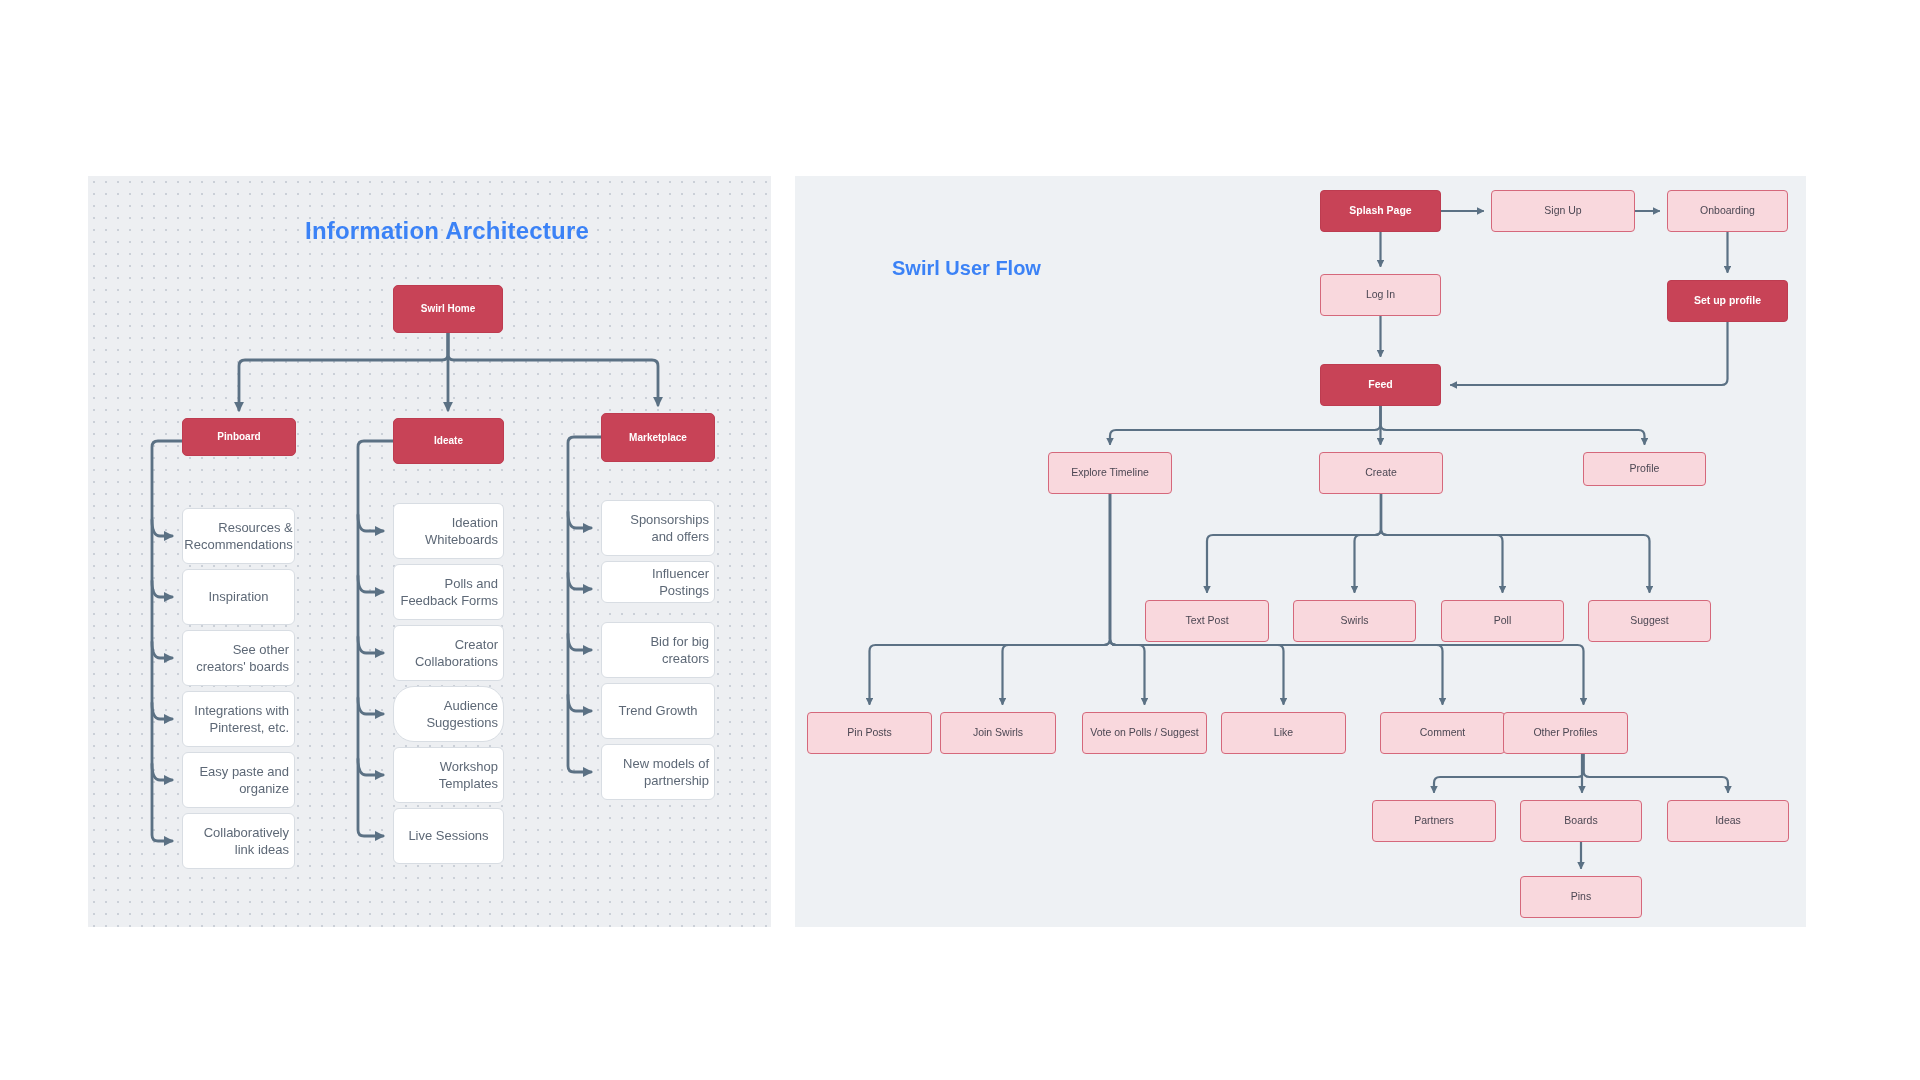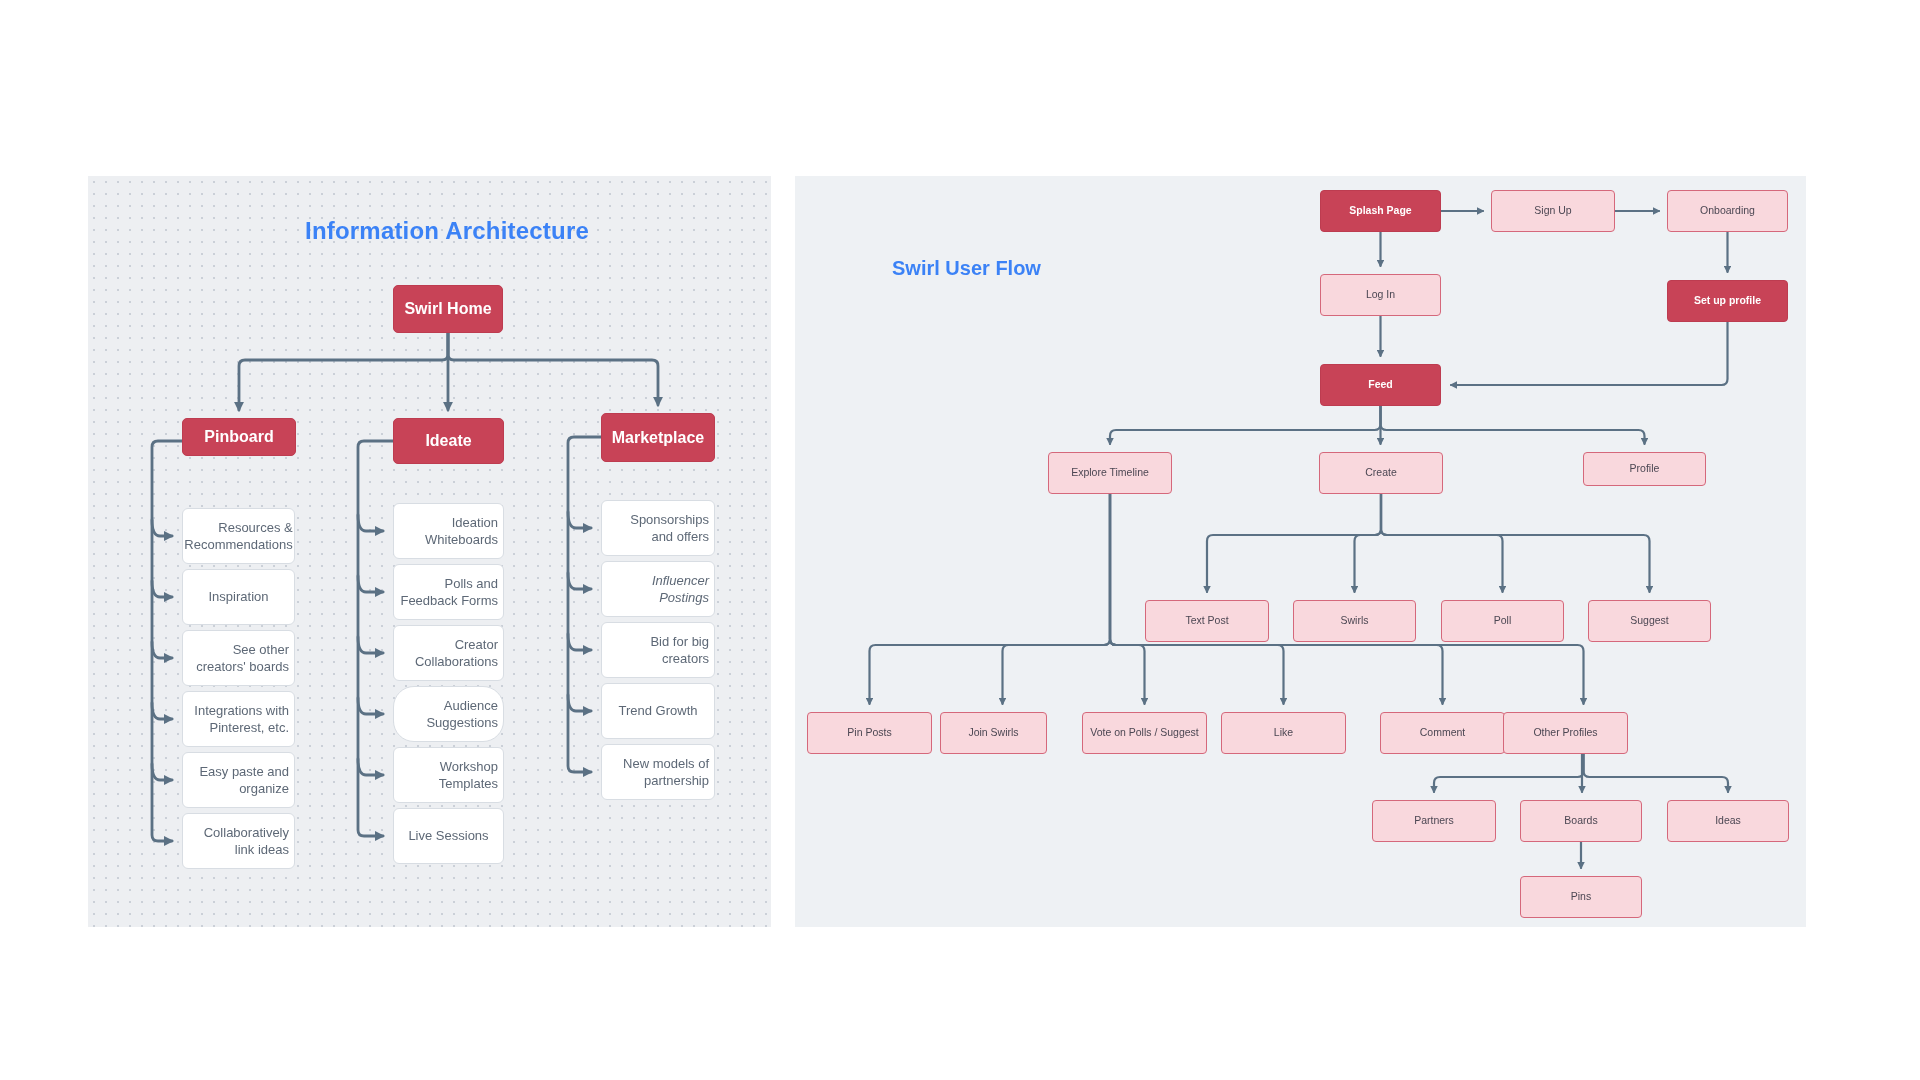--- a/index.html
+++ b/index.html
@@ -12,21 +12,21 @@
   .board.right{left:795px;top:176px;width:1011px;height:751px;background:#eef1f4;}
   svg.connectors{position:absolute;left:0;top:0;pointer-events:none;}
   .title{position:absolute;color:#3b82f6;font-weight:bold;white-space:nowrap;}
   .title.ia{font-size:24px;left:447px;top:217px;transform:translateX(-50%);letter-spacing:.2px;}
   .title.flow{font-size:20px;left:892px;top:257px;}
   .node{position:absolute;box-sizing:border-box;display:flex;align-items:center;justify-content:center;
     text-align:right;line-height:1.32;}
   .node.red{background:#c84357;color:#ffffff;font-weight:bold;border-radius:5px;border:1px solid #bd3c50;}
   .node.white{background:#ffffff;color:#5d6876;border:1.5px solid #d8dde3;border-radius:6px;
     font-size:13px;padding:3px 5px;}
-  .node.parent{font-size:16px;}
+  .node.parent{font-size:10px;}
   .node.pink{background:#f9d8dd;color:#4c4753;border:1.5px solid #d5687b;border-radius:4px;
     font-size:10.5px;padding:2px 3px;}
   .node.rflow{border-radius:4px;font-size:10.5px;}
 </style>
 </head>
 <body>
 
 <div class="stage">
 
   <div class="board left"></div>
@@ -113,47 +113,47 @@
   <div class="node white" style="left:182px;top:813px;width:113px;height:56px;">Collaboratively link ideas</div>
 
   <div class="node white" style="left:393px;top:503px;width:111px;height:56px;">Ideation Whiteboards</div>
   <div class="node white" style="left:393px;top:564px;width:111px;height:56px;">Polls and Feedback Forms</div>
   <div class="node white" style="left:393px;top:625px;width:111px;height:56px;">Creator Collaborations</div>
   <div class="node white" style="left:393px;top:686px;width:111px;height:56px;border-radius:21px;">Audience Suggestions</div>
   <div class="node white" style="left:393px;top:747px;width:111px;height:56px;">Workshop Templates</div>
   <div class="node white" style="left:393px;top:808px;width:111px;height:56px;">Live Sessions</div>
 
   <div class="node white" style="left:601px;top:500px;width:114px;height:56px;">Sponsorships and offers</div>
-  <div class="node white" style="left:601px;top:561px;width:114px;height:56px;font-style:italic;">Influencer Postings</div>
+  <div class="node white" style="left:601px;top:561px;width:114px;height:42px;">Influencer Postings</div>
   <div class="node white" style="left:601px;top:622px;width:114px;height:56px;">Bid for big creators</div>
   <div class="node white" style="left:601px;top:683px;width:114px;height:56px;">Trend Growth</div>
   <div class="node white" style="left:601px;top:744px;width:114px;height:56px;">New models of partnership</div>
 
   <div class="title flow">Swirl User Flow</div>
 
   <div class="node red rflow" style="left:1320px;top:190px;width:121px;height:42px;">Splash Page</div>
-  <div class="node pink" style="left:1491px;top:190px;width:124px;height:42px;">Sign Up</div>
+  <div class="node pink" style="left:1491px;top:190px;width:144px;height:42px;">Sign Up</div>
   <div class="node pink" style="left:1667px;top:190px;width:121px;height:42px;">Onboarding</div>
 
   <div class="node pink" style="left:1320px;top:274px;width:121px;height:42px;">Log In</div>
   <div class="node red rflow" style="left:1667px;top:280px;width:121px;height:42px;">Set up profile</div>
 
   <div class="node red rflow" style="left:1320px;top:364px;width:121px;height:42px;">Feed</div>
 
   <div class="node pink" style="left:1048px;top:452px;width:124px;height:42px;">Explore Timeline</div>
   <div class="node pink" style="left:1319px;top:452px;width:124px;height:42px;">Create</div>
   <div class="node pink" style="left:1583px;top:452px;width:123px;height:34px;">Profile</div>
 
   <div class="node pink" style="left:1145px;top:600px;width:124px;height:42px;">Text Post</div>
   <div class="node pink" style="left:1293px;top:600px;width:123px;height:42px;">Swirls</div>
   <div class="node pink" style="left:1441px;top:600px;width:123px;height:42px;">Poll</div>
   <div class="node pink" style="left:1588px;top:600px;width:123px;height:42px;">Suggest</div>
 
   <div class="node pink" style="left:807px;top:712px;width:125px;height:42px;">Pin Posts</div>
-  <div class="node pink" style="left:940px;top:712px;width:107px;height:42px;">Join Swirls</div>
+  <div class="node pink" style="left:940px;top:712px;width:116px;height:42px;">Join Swirls</div>
   <div class="node pink" style="left:1082px;top:712px;width:125px;height:42px;">Vote on Polls / Suggest</div>
   <div class="node pink" style="left:1221px;top:712px;width:125px;height:42px;">Like</div>
   <div class="node pink" style="left:1380px;top:712px;width:125px;height:42px;">Comment</div>
   <div class="node pink" style="left:1503px;top:712px;width:125px;height:42px;">Other Profiles</div>
 
   <div class="node pink" style="left:1372px;top:800px;width:124px;height:42px;">Partners</div>
   <div class="node pink" style="left:1520px;top:800px;width:122px;height:42px;">Boards</div>
   <div class="node pink" style="left:1667px;top:800px;width:122px;height:42px;">Ideas</div>
 
   <div class="node pink" style="left:1520px;top:876px;width:122px;height:42px;">Pins</div>

